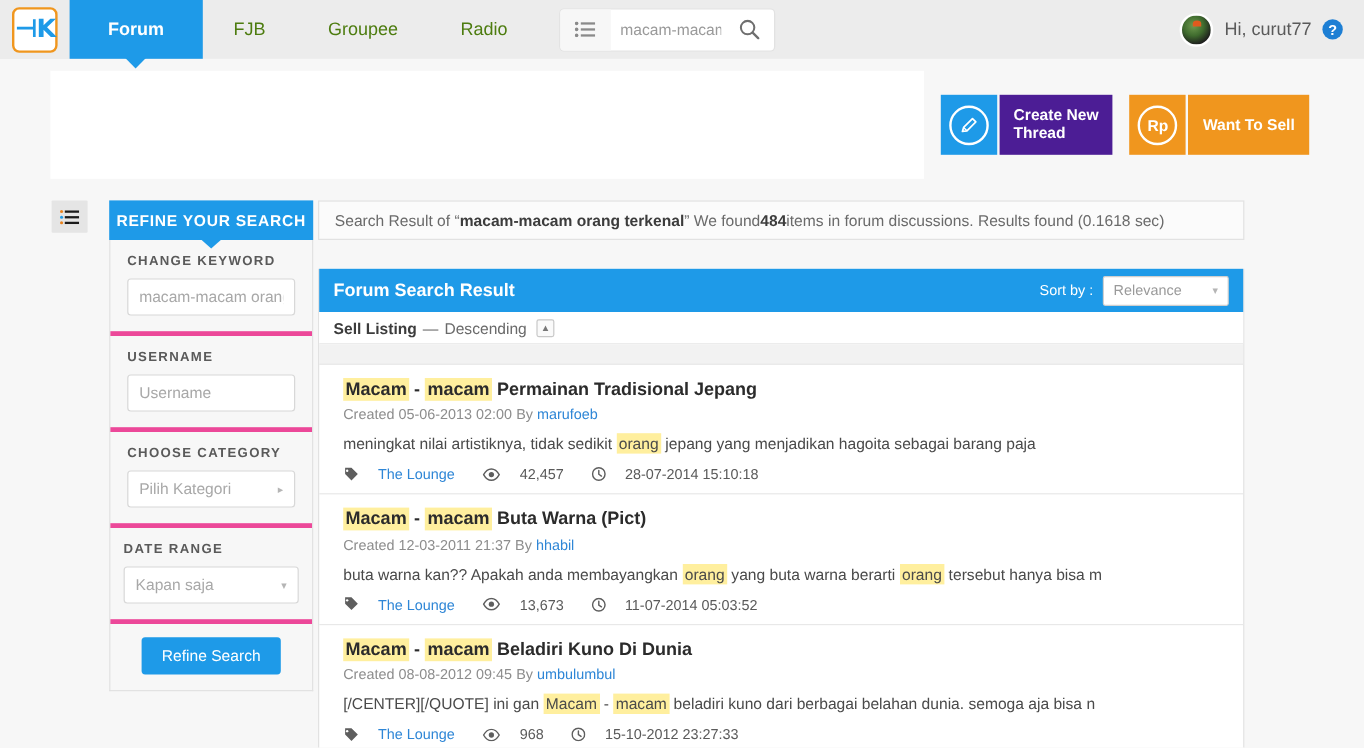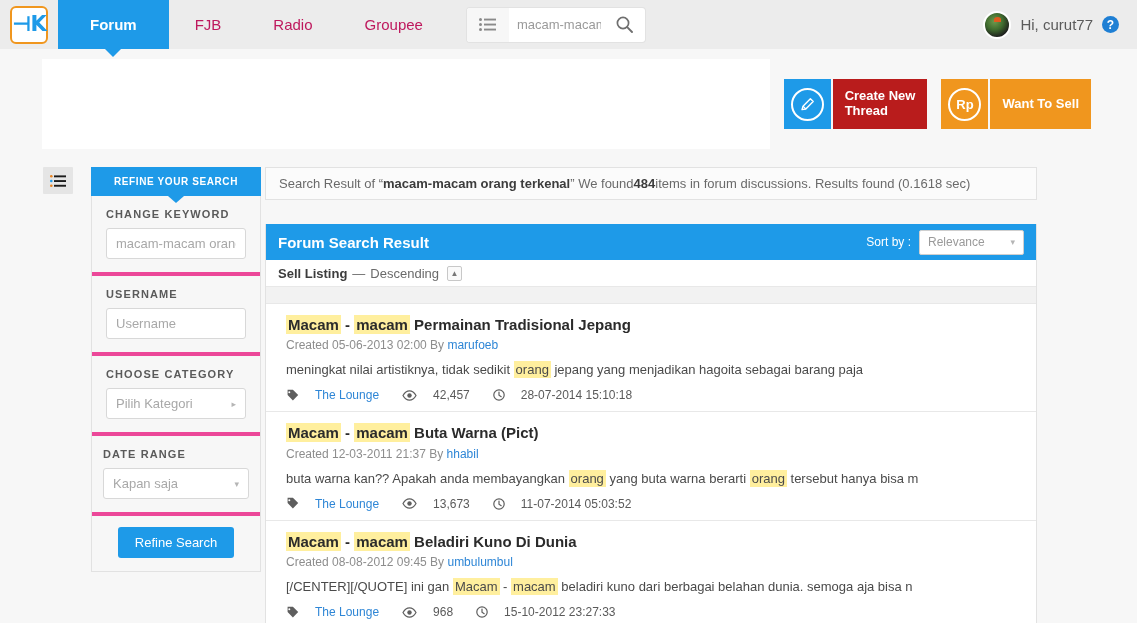--- a/index.html
+++ b/index.html
@@ -28,21 +28,21 @@
   }
   .logo-k {
     font-family: "DejaVu Sans", sans-serif;
     font-size: 21px; font-weight: bold; color: #1e9ae8; line-height: 1;
     letter-spacing: -1px;
   }
 
   .nav-item {
     position: relative;
     display: flex; align-items: center; justify-content: center;
-    padding: 0 26px; font-size: 15px; color: #be185d; height: 49px;
+    padding: 0 26px; font-size: 15px; color: #4d7c0f; height: 49px;
     cursor: pointer; white-space: nowrap;
   }
   .nav-item.active {
     background: #1e9ae8; color: #ffffff; font-weight: bold;
     padding: 0 32px;
   }
   .nav-item.active::after {
     content: ""; position: absolute; left: 50%; bottom: -8px;
     transform: translateX(-50%);
     border-left: 9px solid transparent; border-right: 9px solid transparent;
@@ -98,40 +98,40 @@
   .abtn { display: flex; align-items: stretch; height: 50px; cursor: pointer; }
   .abtn .ico {
     width: 47px; display: flex; align-items: center; justify-content: center;
   }
   .abtn .lbl {
     display: flex; align-items: center; padding: 0 12px;
     color: #fff; font-size: 13px; font-weight: bold; line-height: 1.15;
     white-space: pre-line;
   }
   .abtn.blue .ico { background: #1e9ae8; }
-  .abtn.blue .lbl { background: #b91c1c; margin-left: 2px; }
+  .abtn.blue .lbl { background: #4c1d95; margin-left: 2px; }
   .abtn.orange .ico { background: #f0961e; }
   .abtn.orange .lbl { background: #f0961e; margin-left: 2px; }
   .circ-ico {
     width: 33px; height: 33px; border-radius: 50%; border: 2px solid #fff;
     display: flex; align-items: center; justify-content: center;
     color: #fff; font-size: 13px; font-weight: bold;
   }
 
   
   .content { position: absolute; left: 0; top: 159px; width: 1137px; }
   .left-toggle {
     position: absolute; left: 43px; top: 8px; width: 30px; height: 27px;
     background: #e5e5e5; display: flex; align-items: center; justify-content: center;
     cursor: pointer; border-radius: 1px;
   }
 
   .refine-col { position: absolute; left: 91px; top: 8px; width: 170px; }
   .refine-head {
-    background: #1e9ae8; color: #fff; font-size: 10px; font-weight: bold;
+    background: #1e9ae8; color: #fff; font-size: 13px; font-weight: bold;
     letter-spacing: .6px; text-align: center; padding: 9px 0; position: relative;
   }
   .refine-head::after {
     content: ""; position: absolute; left: 50%; bottom: -7px; transform: translateX(-50%);
     border-left: 8px solid transparent; border-right: 8px solid transparent;
     border-top: 7px solid #1e9ae8;
   }
   .refine-body { background: #f7f7f7; border: 1px solid #e2e2e2; border-top: 0; }
   .rf-group { padding: 12px 14px 13px; border-bottom: 4px solid #ec4899; }
   .rf-label {
@@ -222,24 +222,24 @@
       </div>
     </div>
 
     <div class="nav-item active">
       <span>Forum</span>
     </div>
     <div class="nav-item">
       <span>FJB</span>
     </div>
     <div class="nav-item">
+      <span>Groupee</span>
+    </div>
+    <div class="nav-item">
       <span>Radio</span>
-    </div>
-    <div class="nav-item">
-      <span>Groupee</span>
     </div>
 
     <div class="searchbar">
       <div class="sb-listicon">
         <svg width="17" height="13" viewBox="0 0 17 13">
           <circle cx="1.5" cy="1.5" r="1.5" fill="#8a8a8a"></circle>
           <circle cx="1.5" cy="6.5" r="1.5" fill="#8a8a8a"></circle>
           <circle cx="1.5" cy="11.5" r="1.5" fill="#8a8a8a"></circle>
           <rect x="5" y="0.6" width="12" height="1.9" fill="#8a8a8a"></rect>
           <rect x="5" y="5.6" width="12" height="1.9" fill="#8a8a8a"></rect>

